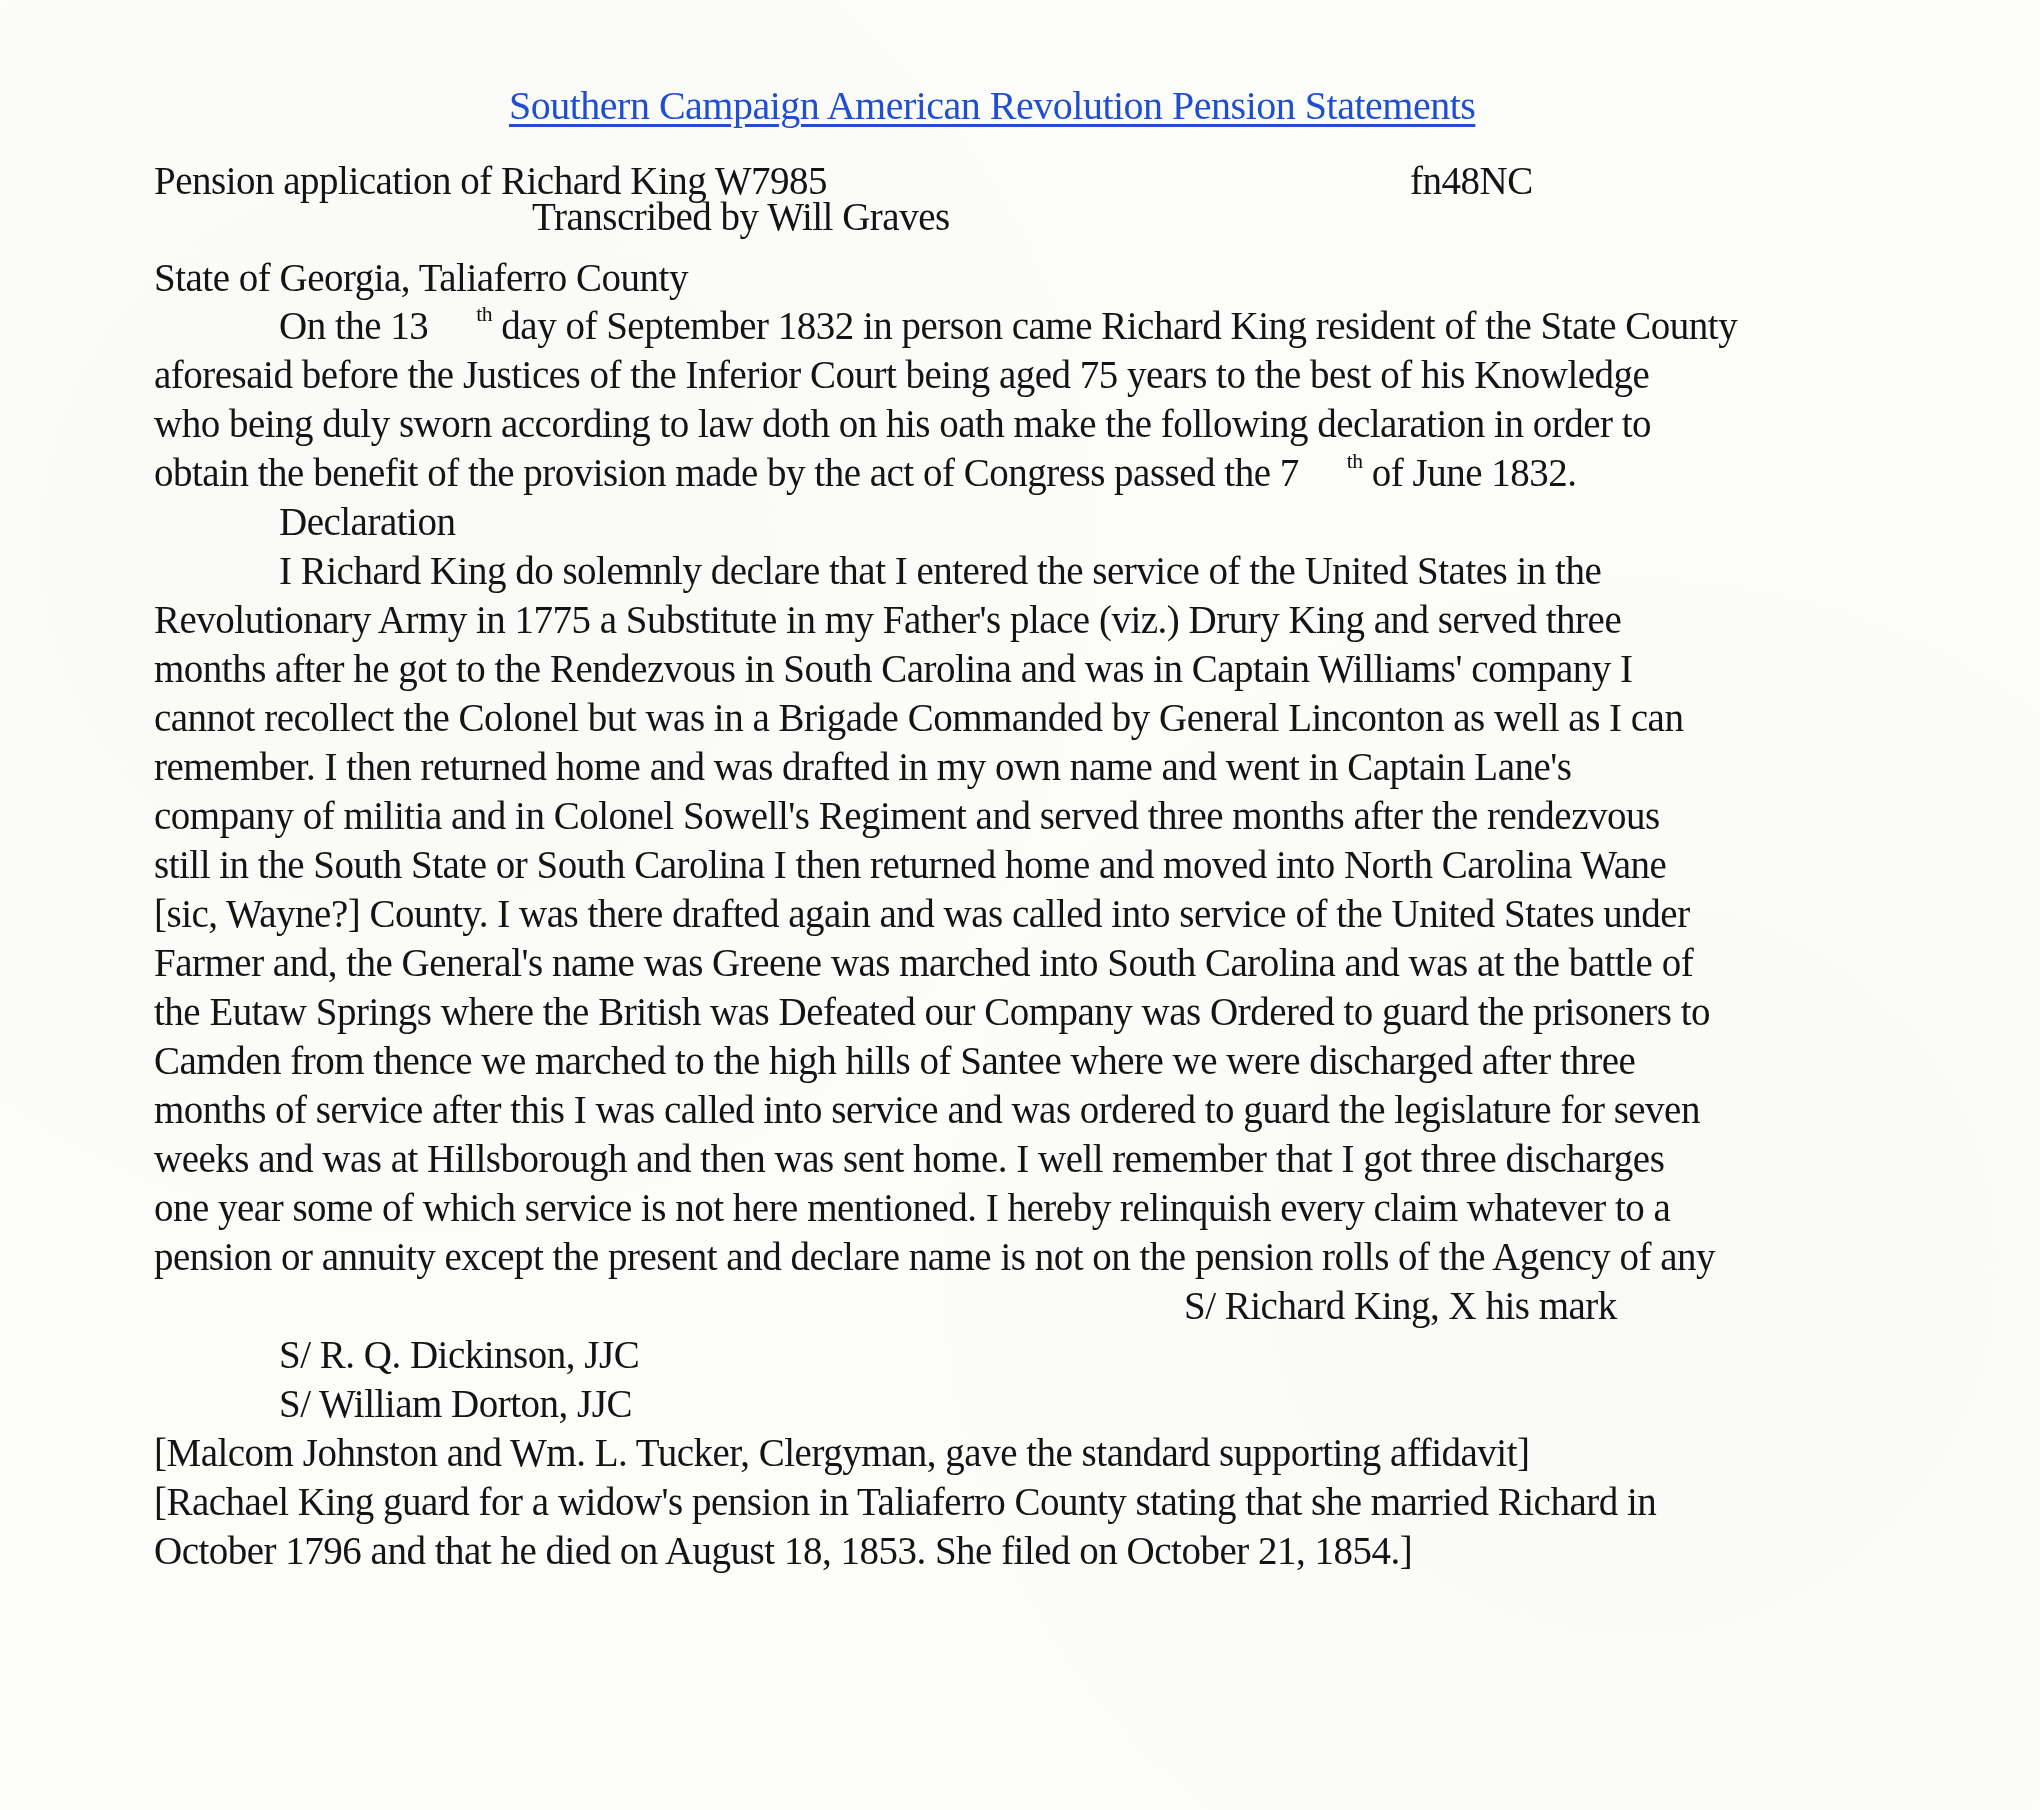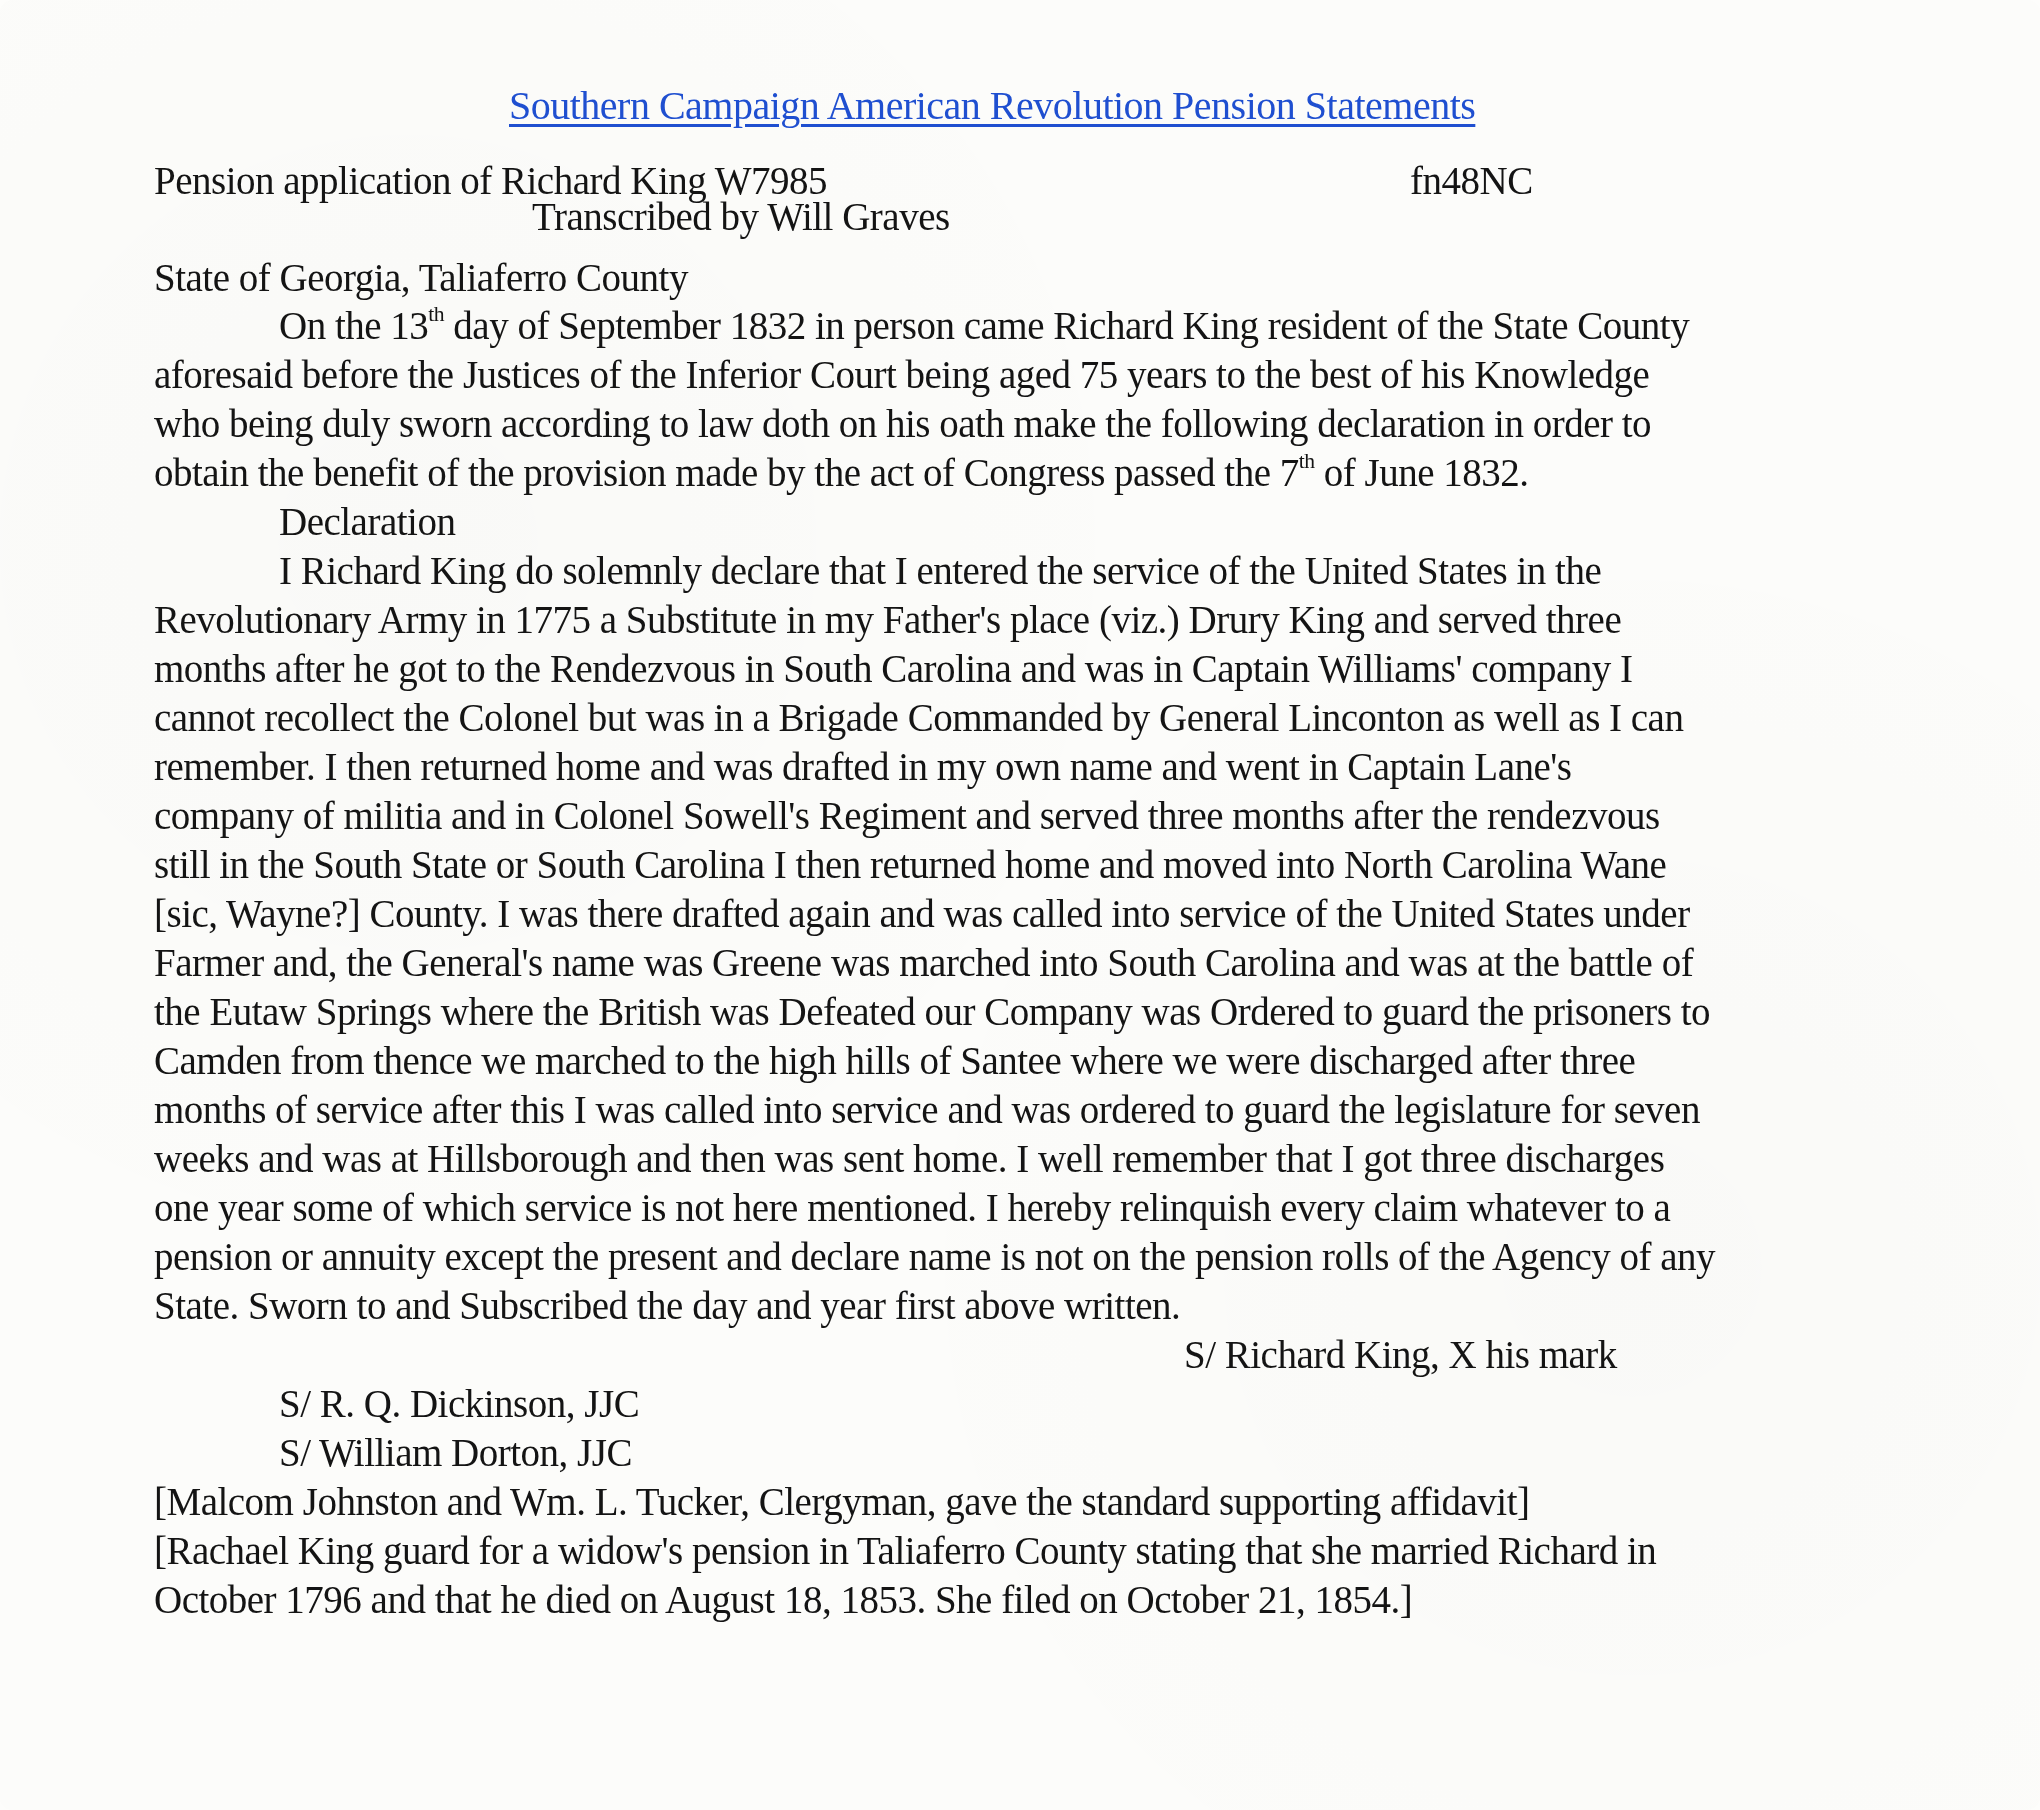--- a/index.html
+++ b/index.html
@@ -61,20 +61,21 @@
       white-space: nowrap;
       letter-spacing: -0.5px;
     }
     .indent { padding-left: 125px; }
     sup {
       font-size: 21.6px;
       line-height: 0;
       position: relative;
       top: -3.6px;
       vertical-align: super;
+      margin-left: 48px;
     }
     .sig-right {
       position: absolute;
       left: 1030px;
       white-space: nowrap;
     }
   </style>
 </head>
 <body>
 
@@ -101,21 +102,20 @@
     <div class="bl">company of militia and in Colonel Sowell's Regiment and served three months after the rendezvous</div>
     <div class="bl">still in the South State or South Carolina I then returned home and moved into North Carolina Wane</div>
     <div class="bl">[sic, Wayne?] County.  I was there drafted again and was called into service of the United States under</div>
     <div class="bl">Farmer and, the General's name was Greene was marched into South Carolina and was at the battle of</div>
     <div class="bl">the Eutaw Springs where the British was Defeated our Company was Ordered to guard the prisoners to</div>
     <div class="bl">Camden from thence we marched to the high hills of Santee where we were discharged after three</div>
     <div class="bl">months of service after this I was called into service and was ordered to guard the legislature for seven</div>
     <div class="bl">weeks and was at Hillsborough and then was sent home.  I well remember that I got three discharges</div>
     <div class="bl">one year some of which service is not here mentioned.  I hereby relinquish every claim whatever to a</div>
     <div class="bl">pension or annuity except the present and declare name is not on the pension rolls of the Agency of any</div>
-    <div class="bl">State.  Sworn to and Subscribed the day and year first above written.</div>
 
     <div class="bl indent" style="position:relative;">
       <span class="sig-right">S/ Richard King, X his mark</span>
     </div>
     <div class="bl indent">S/ R. Q. Dickinson, JJC</div>
     <div class="bl indent">S/ William Dorton, JJC</div>
 
     <div class="bl">[Malcom Johnston and Wm. L. Tucker, Clergyman, gave the standard supporting affidavit]</div>
     <div class="bl">[Rachael King guard for a widow's pension in Taliaferro County stating that she married Richard in</div>
     <div class="bl">October 1796 and that he died on August 18, 1853.  She filed on October 21, 1854.]</div>

